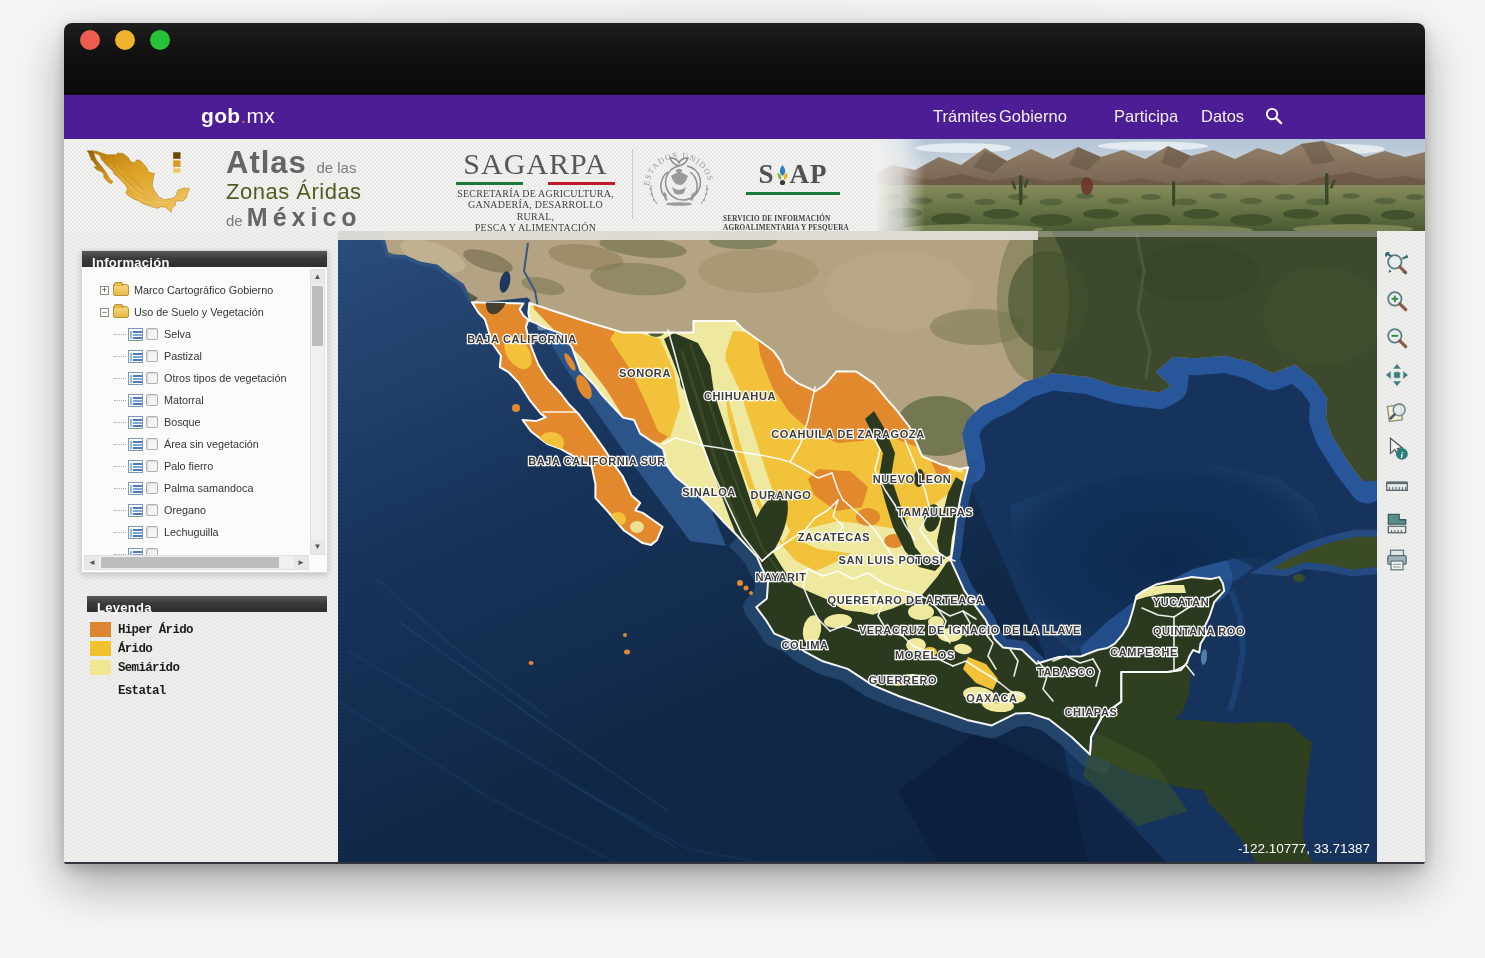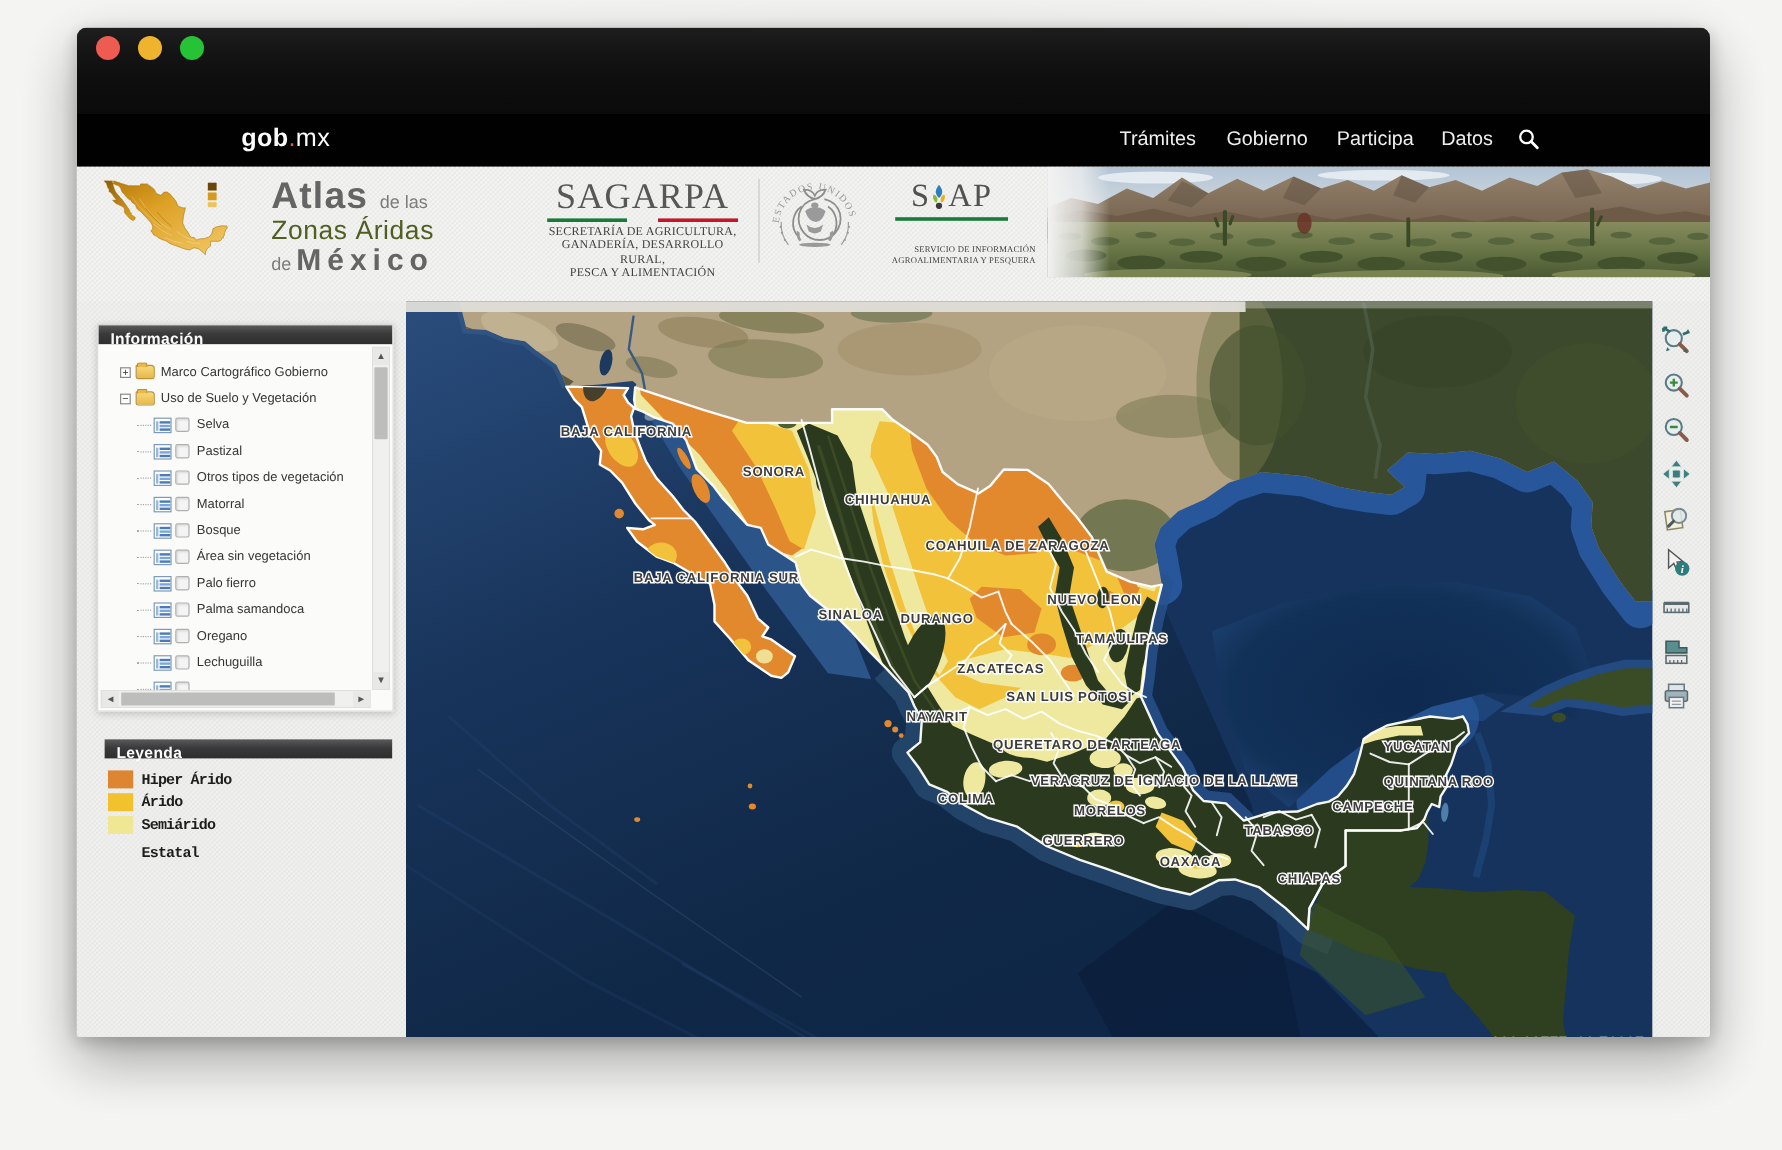--- a/index.html
+++ b/index.html
@@ -3,46 +3,46 @@
 <style>
 * { margin:0; padding:0; box-sizing:border-box; }
 html,body { width:1485px; height:958px; overflow:hidden; font-family:"Liberation Sans",sans-serif; }
 body { background:#f4f4f3; position:relative; -webkit-font-smoothing:antialiased; }
 body::after { content:""; position:absolute; inset:0;
  background:radial-gradient(ellipse at 50% 40%, rgba(0,0,0,0.05), rgba(0,0,0,0) 60%); pointer-events:none; }
 .window { position:absolute; left:64px; top:23px; width:1361px; height:841px; border-radius:8px 8px 2px 2px;
  box-shadow:0 20px 48px rgba(0,0,0,0.33), 0 4px 14px rgba(0,0,0,0.2); overflow:hidden; background:#f0f0ee; z-index:2; opacity:0.999; }
 .titlebar { height:72px; background:linear-gradient(#1e1e1e 0%, #141414 30%, #0e0e0e 60%, #0b0b0b 100%); position:relative; }
 .dot { position:absolute; top:7px; width:20px; height:20px; border-radius:50%; }
-.navbar { height:44px; background:#000000; position:relative; color:rgba(255,255,255,0.99);text-align:center; }
+.navbar { height:44px; background:#4c1d95; position:relative; color:rgba(255,255,255,0.99);text-align:center; }
 .brand { position:absolute; left:137px; top:9px; transform:translateZ(0); font-size:21px; color:rgba(255,255,255,0.99); letter-spacing:0.3px; }
 .brand b { font-weight:700; }
 .brand .dot-mx { color:#e05c4e; }
 .menu { position:absolute; left:0; top:12px; transform:translateZ(0); width:100%; font-size:16.5px; font-weight:300; color:rgba(242,242,242,0.99); }
 .menu span { position:absolute; }
 .searchico { position:absolute; left:1200px; top:11px; width:19px; height:19px; }
-.header { height:112px; position:relative;
+.header { height:92px; position:relative;
  background-color:#f3f3f2;
  background-image:linear-gradient(45deg,#e9e9e7 25%,transparent 25%,transparent 75%,#e9e9e7 75%),
                   linear-gradient(45deg,#e9e9e7 25%,transparent 25%,transparent 75%,#e9e9e7 75%);
  background-size:4px 4px; background-position:0 0,2px 2px; }
 .hdr-item { position:absolute; }
 .atlas { left:162px; top:8px; transform:translateZ(0); line-height:1; }
 .atlas .l1 { font-size:31px; font-weight:bold; color:rgba(99,99,99,0.99); letter-spacing:1px; }
 .atlas .l1 small { font-size:15px; font-weight:normal; color:rgba(122,122,122,0.99); letter-spacing:0; }
 .atlas .l2 { font-size:22px; font-weight:normal; color:rgba(78,92,31,0.99); margin-top:3px; letter-spacing:0.5px; }
 .atlas .l3 { font-size:15px; color:rgba(122,122,122,0.99); margin-top:2px; }
 .atlas .l3 b { font-size:25px; font-weight:bold; color:rgba(99,99,99,0.99); letter-spacing:5px; }
 .sagarpa { left:384px; top:8px; transform:translateZ(0); width:175px; text-align:center; font-family:"Liberation Serif",serif; color:rgba(74,74,74,0.99); }
 .sagarpa .big { font-size:30px; letter-spacing:1px; color:rgba(85,85,85,0.99); }
 .sagarpa .bar { height:2.5px; margin:1px 8px 3px; background:linear-gradient(90deg,#1a7a3a 0 42%,transparent 42% 58%,#c01a2a 58% 100%); }
 .sagarpa .sm { font-size:10px; line-height:1.15; color:rgba(63,63,63,0.99); letter-spacing:0.2px; }
 .hdr-sep { position:absolute; left:568px; top:10px; width:1px; height:70px; background:#c9c9c9; }
 .seal { left:574px; top:5px; }
-.siap { left:659px; top:9px; transform:translateZ(0); width:140px; text-align:right; font-family:"Liberation Serif",serif; }
+.siap { left:659px; top:20px; transform:translateZ(0); width:140px; text-align:left; font-family:"Liberation Serif",serif;font-weight:bold; }
 .siap .big { font-size:27px; color:rgba(79,79,79,0.99); letter-spacing:1px; display:flex; align-items:center; justify-content:center; }
 .siap .bar { height:2.5px; background:#1a7a3a; margin:2px 23px 3px; }
 .siap .sm { font-size:7.2px; line-height:1.3; color:rgba(63,63,63,0.99); letter-spacing:0.2px;margin-top:20px; }
 .photo { position:absolute; right:0; top:0; width:552px; height:92px; }
 .content { position:relative; height:633px;
  background-color:#f0f0ee;
  background-image:linear-gradient(45deg,#e7e7e5 25%,transparent 25%,transparent 75%,#e7e7e5 75%),
                   linear-gradient(45deg,#e7e7e5 25%,transparent 25%,transparent 75%,#e7e7e5 75%);
  background-size:4px 4px; background-position:0 0,2px 2px; }
 .map { position:absolute; left:274px; top:0; width:1039px; height:633px; transform:translateZ(0); will-change:transform; }
@@ -90,21 +90,21 @@
 <div class="window">
   <div class="titlebar">
     <div class="dot" style="left:16px;background:#ee5b51;"></div>
     <div class="dot" style="left:51px;background:#f0b32e;"></div>
     <div class="dot" style="left:86px;background:#27c336;"></div>
   </div>
   <div class="navbar">
     <div class="brand"><b>gob</b><span class="dot-mx">.</span>mx</div>
     <div class="menu">
         <span style="left:869px;">Trámites</span>
-        <span style="left:958px;">Gobierno</span>
+        <span style="left:935px;">Gobierno</span>
         <span style="left:1050px;">Participa</span>
         <span style="left:1137px;">Datos</span>
       </div>
     <svg class="searchico" viewBox="0 0 20 20">
         <circle cx="8.5" cy="8.5" r="5.5" fill="none" stroke="#fff" stroke-width="2"></circle>
         <line x1="12.8" y1="12.8" x2="18" y2="18" stroke="#fff" stroke-width="2.5" stroke-linecap="round"></line>
       </svg>
   </div>
   <div class="header">
     <div class="hdr-item" style="left:21px;top:10px;"><svg width="108" height="70" viewBox="0 0 132 86">

